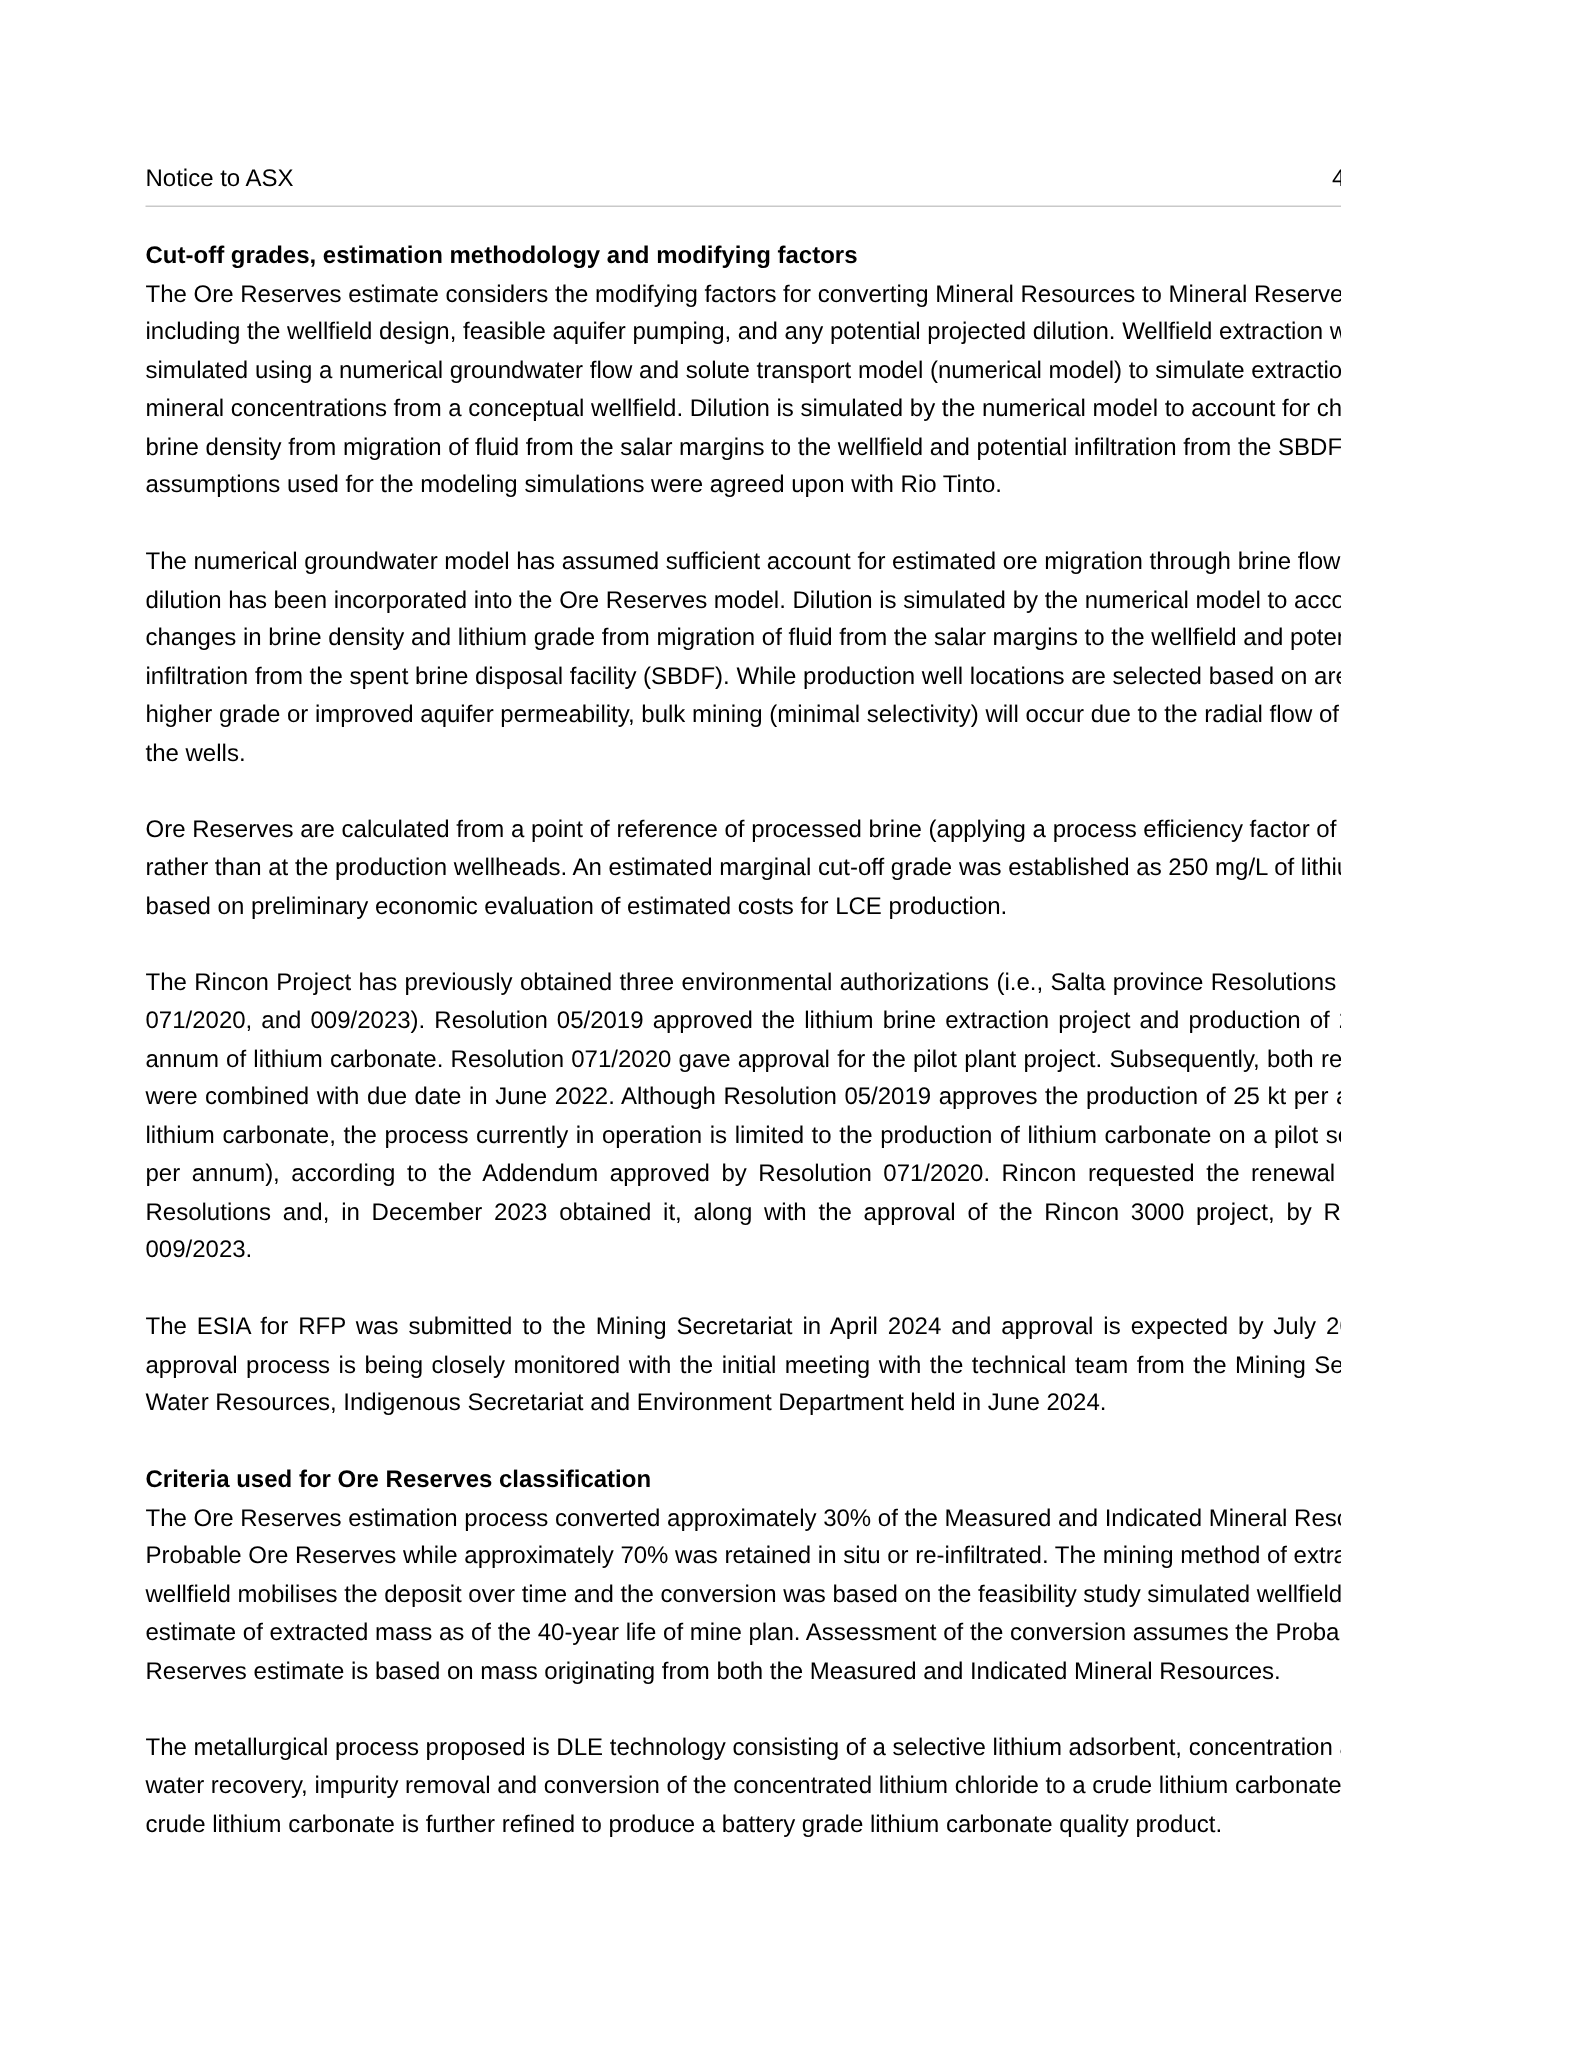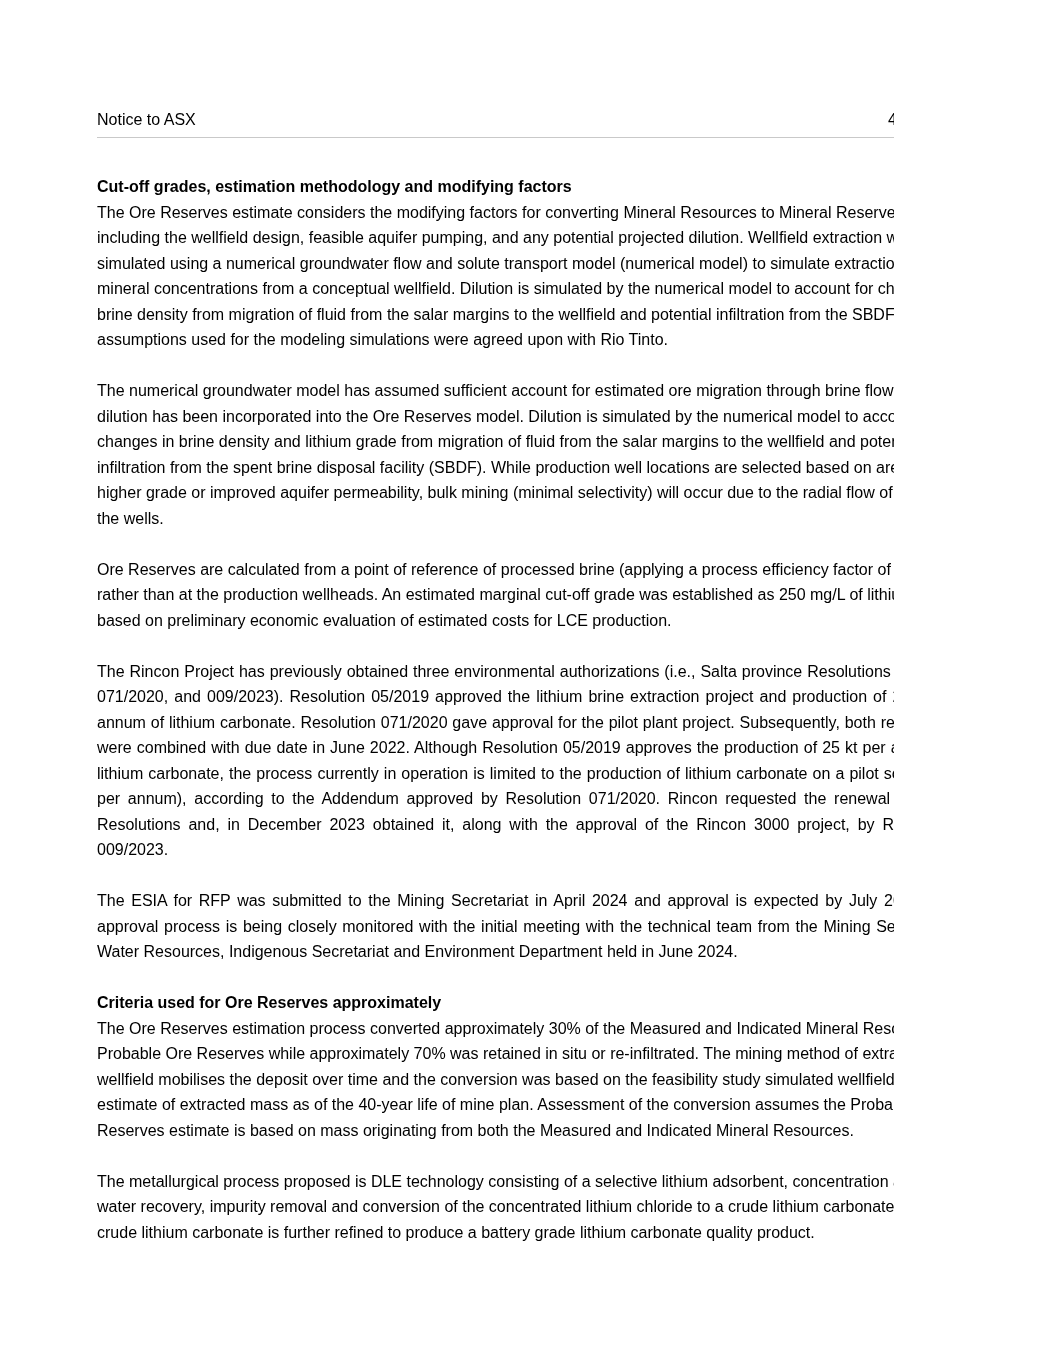--- a/index.html
+++ b/index.html
@@ -25,21 +25,21 @@
     font-size: 16px;
     line-height: 1.25;
     padding-bottom: 7px;
     border-bottom: 1px solid #c9c9c9;
   }
   .doc-header .page-number {
     padding-right: 2px;
   }
   .content {
     width: 861px;
-    margin-top: 36px;
+    margin-top: 20px;
     font-size: 16px;
     line-height: 25.5px;
   }
   .section-heading {
     font-size: 16px;
     font-weight: 700;
     margin: 0;
     line-height: 25.5px;
   }
   .content p {
@@ -61,20 +61,20 @@
 
   <div class="content">
 
     <h2 class="section-heading">Cut-off grades, estimation methodology and modifying factors</h2>
     <p>The Ore Reserves estimate considers the modifying factors for converting Mineral Resources to Mineral Reserves, including the wellfield design, feasible aquifer pumping, and any potential projected dilution. Wellfield extraction was simulated using a numerical groundwater flow and solute transport model (numerical model) to simulate extraction of mineral concentrations from a conceptual wellfield. Dilution is simulated by the numerical model to account for changes in brine density from migration of fluid from the salar margins to the wellfield and potential infiltration from the SBDF. Project assumptions used for the modeling simulations were agreed upon with Rio Tinto.</p>
     <p>The numerical groundwater model has assumed sufficient account for estimated ore migration through brine flow and dilution has been incorporated into the Ore Reserves model. Dilution is simulated by the numerical model to account for changes in brine density and lithium grade from migration of fluid from the salar margins to the wellfield and potential infiltration from the spent brine disposal facility (SBDF). While production well locations are selected based on areas of higher grade or improved aquifer permeability, bulk mining (minimal selectivity) will occur due to the radial flow of brine to the wells.</p>
     <p>Ore Reserves are calculated from a point of reference of processed brine (applying a process efficiency factor of 90%), rather than at the production wellheads. An estimated marginal cut-off grade was established as 250 mg/L of lithium based on preliminary economic evaluation of estimated costs for LCE production.</p>
     <p class="justified">The Rincon Project has previously obtained three environmental authorizations (i.e., Salta province Resolutions 05/2019, 071/2020, and 009/2023). Resolution 05/2019 approved the lithium brine extraction project and production of 25 kt per annum of lithium carbonate. Resolution 071/2020 gave approval for the pilot plant project. Subsequently, both resolutions were combined with due date in June 2022. Although Resolution 05/2019 approves the production of 25 kt per annum of lithium carbonate, the process currently in operation is limited to the production of lithium carbonate on a pilot scale (3 kt per annum), according to the Addendum approved by Resolution 071/2020. Rincon requested the renewal of these Resolutions and, in December 2023 obtained it, along with the approval of the Rincon 3000 project, by Resolution 009/2023.</p>
     <p class="justified">The ESIA for RFP was submitted to the Mining Secretariat in April 2024 and approval is expected by July 2025. The approval process is being closely monitored with the initial meeting with the technical team from the Mining Secretariat, Water Resources, Indigenous Secretariat and Environment Department held in June 2024.</p>
 
-    <h2 class="section-heading">Criteria used for Ore Reserves approximately</h2>
+    <h2 class="section-heading">Criteria used for Ore Reserves classification</h2>
     <p>The Ore Reserves estimation process converted approximately 30% of the Measured and Indicated Mineral Resources to Probable Ore Reserves while approximately 70% was retained in situ or re-infiltrated. The mining method of extraction by wellfield mobilises the deposit over time and the conversion was based on the feasibility study simulated wellfield and estimate of extracted mass as of the 40-year life of mine plan. Assessment of the conversion assumes the Probable Ore Reserves estimate is based on mass originating from both the Measured and Indicated Mineral Resources.</p>
 
     <p>The metallurgical process proposed is DLE technology consisting of a selective lithium adsorbent, concentration and water recovery, impurity removal and conversion of the concentrated lithium chloride to a crude lithium carbonate. The crude lithium carbonate is further refined to produce a battery grade lithium carbonate quality product.</p>
 
   </div>
 
 </div>
 
 </body></html>

